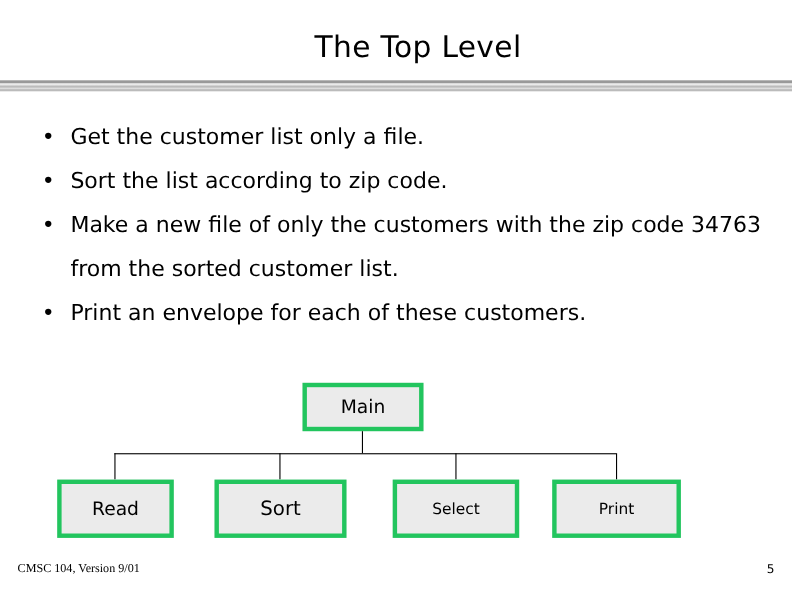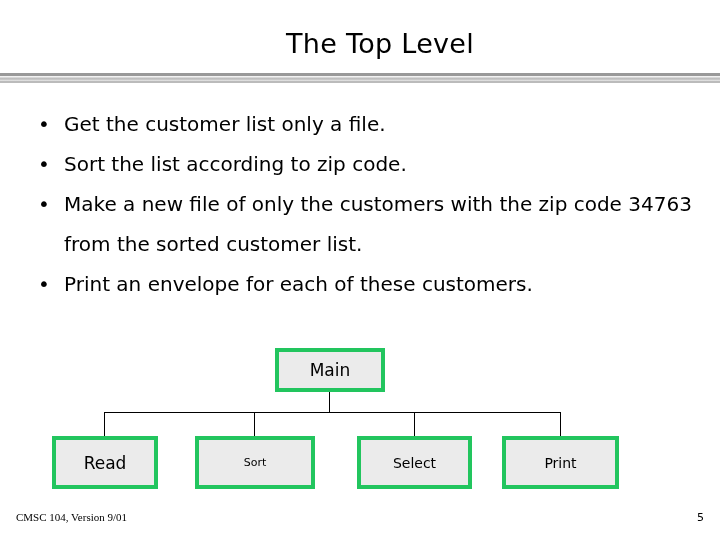--- a/index.html
+++ b/index.html
@@ -120,21 +120,21 @@
     top: 96px;
     width: 106px;
     height: 53px;
     font-size: 17px;
   }
   .node-sort {
     left: 195px;
     top: 96px;
     width: 120px;
     height: 53px;
-    font-size: 11px;
+    font-size: 18px;
   }
   .node-select {
     left: 357px;
     top: 96px;
     width: 115px;
     height: 53px;
     font-size: 14px;
   }
   .node-print {
     left: 502px;

